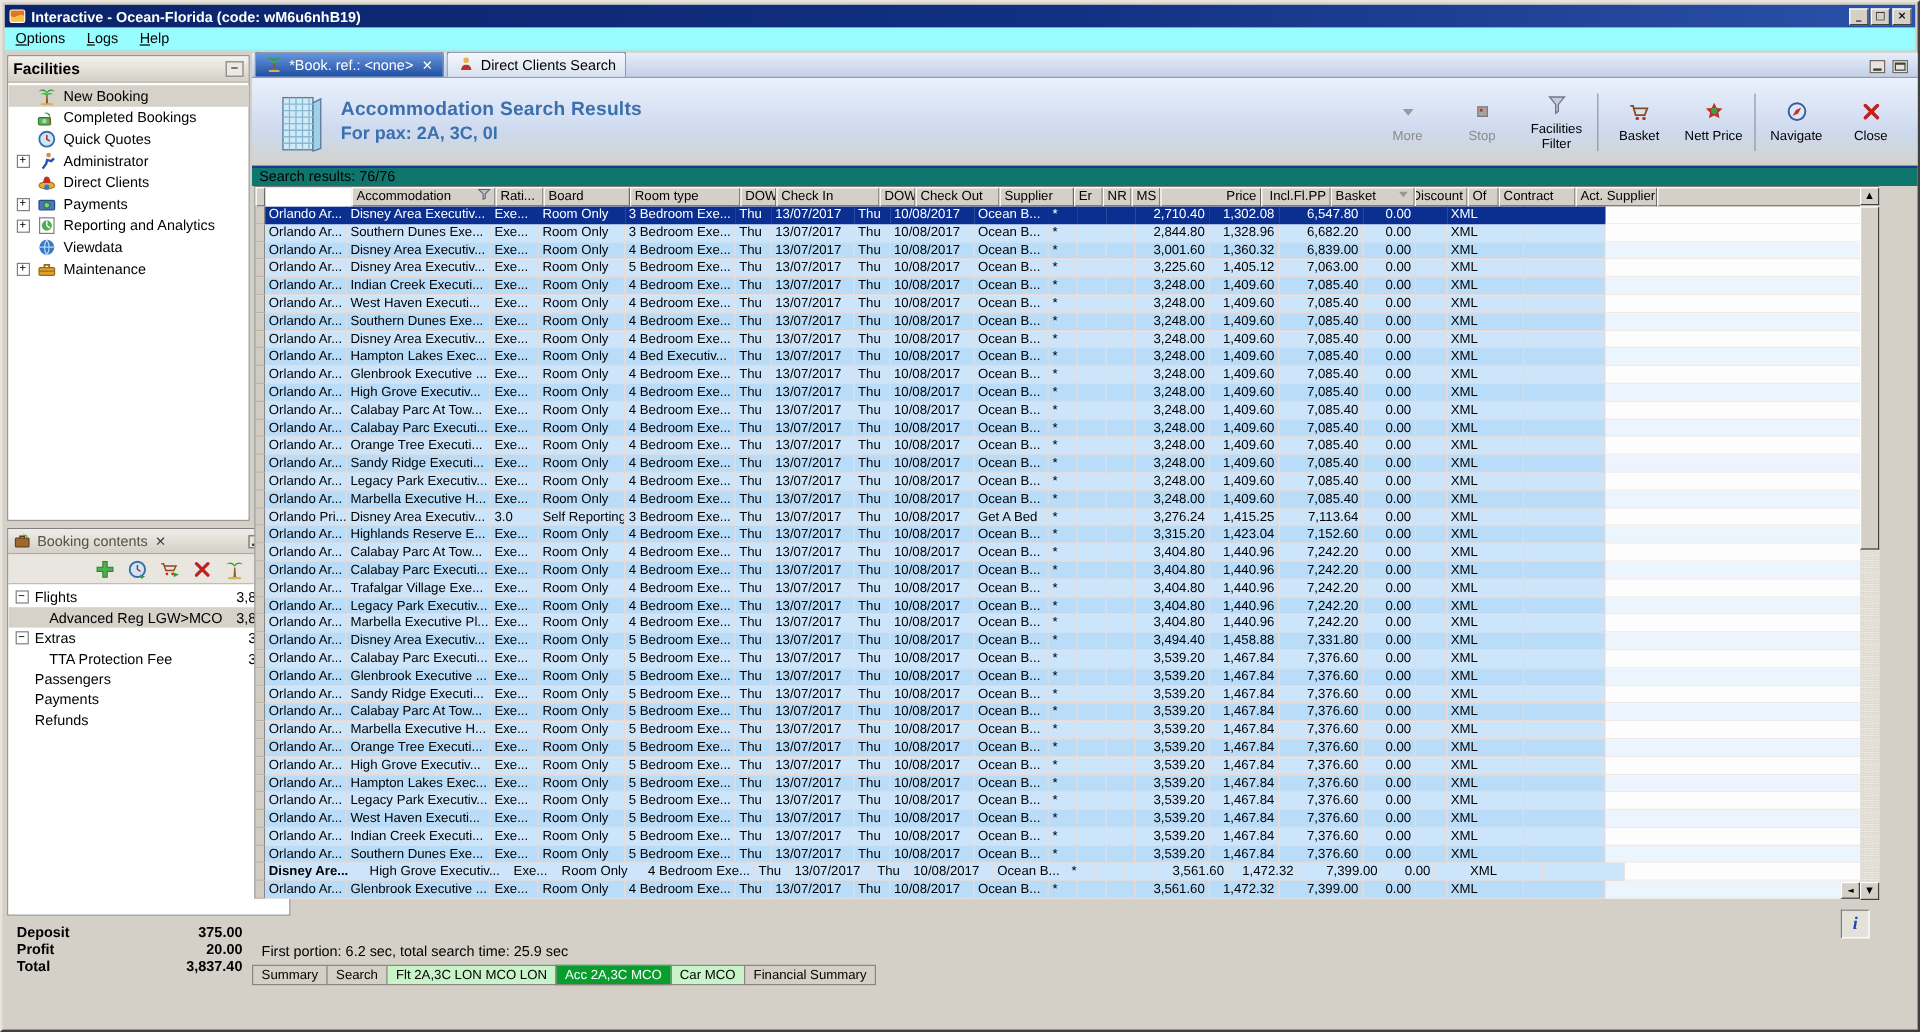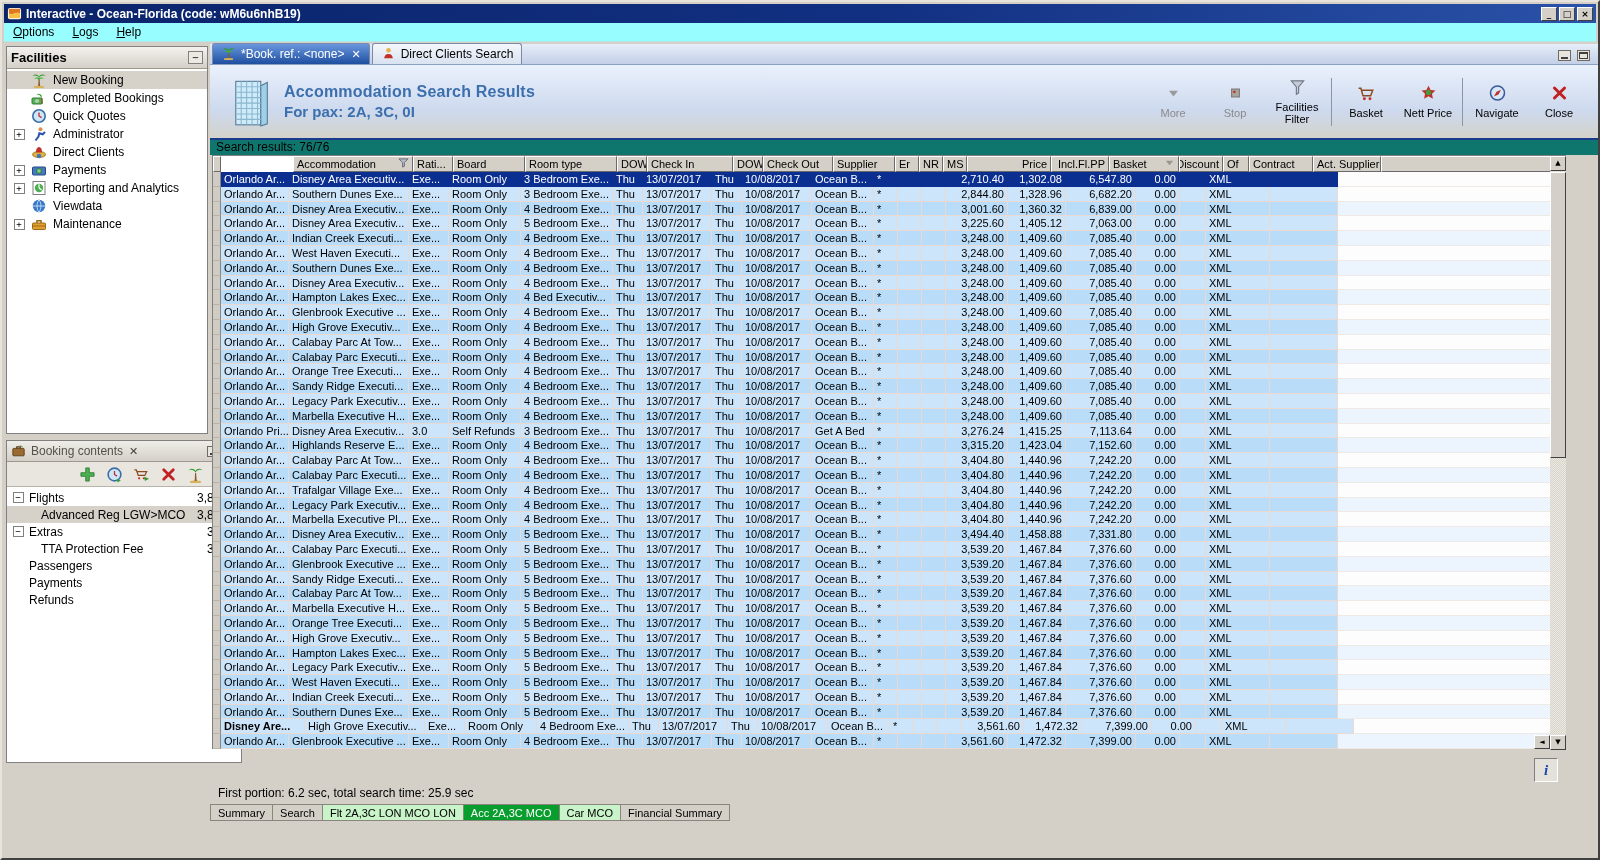--- a/index.html
+++ b/index.html
@@ -351,20 +351,34 @@
           <span class="bk-val">0.00</span>
         </div>
         <div class="bk-row lvl0">
           <span class="bk-exp"></span>
           <span class="bk-label">Refunds</span>
           <span class="bk-val">0.00</span>
         </div>
       </div>
   </div>
 
+  <div class="totals">
+    <div class="tot-row">
+        <span>Deposit</span>
+        <span>375.00</span>
+      </div>
+    <div class="tot-row">
+        <span>Profit</span>
+        <span>20.00</span>
+      </div>
+    <div class="tot-row">
+        <span>Total</span>
+        <span>3,837.40</span>
+      </div>
+  </div>
 
   <div class="main">
     <div class="tabstrip" id="tabstrip">
         <div class="tab active">
           <span><svg viewBox="0 0 16 16">
               <path d="M2.5 14.5c2-1 9-1 11 0l-.8 1.4H3.3z" fill="#d8b25a"></path>
               <path d="M7.6 6.5 7.2 14h1.9L8.6 6.5z" fill="#8a5a28"></path>
               <path d="M8 6C6.5 3.5 3.5 3 1.5 4.2 3 1.8 6.8 2 8 4.8 9.2 2 13 1.8 14.5 4.2 12.5 3 9.5 3.5 8 6z" fill="#2f9e2f"></path>
               <path d="M8 6C6 5 3.8 5.4 2.6 7 4.4 6.2 6.5 6.6 8 8c1.5-1.4 3.6-1.8 5.4-1C12.2 5.4 10 5 8 6z" fill="#3cb43c"></path>
             </svg></span>
@@ -929,21 +943,21 @@
             <div class="gc" style="width: 26px;"></div>
             <div class="gc" style="width: 64px;">XML</div>
             <div class="gc" style="width: 68px;"></div>
             <div class="fill"></div>
           </div>
           <div class="grow odd">
             <div class="gut"></div>
             <div class="gc" style="width: 68px;">Orlando Pri...</div>
             <div class="gc" style="width: 120px;">Disney Area Executiv...</div>
             <div class="gc" style="width: 40px;">3.0</div>
-            <div class="gc" style="width: 72px;">Self Refunds</div>
+            <div class="gc" style="width: 72px;">Self Reporting</div>
             <div class="gc" style="width: 92px;">3 Bedroom Exe...</div>
             <div class="gc" style="width: 30px;">Thu</div>
             <div class="gc" style="width: 69px;">13/07/2017</div>
             <div class="gc" style="width: 30px;">Thu</div>
             <div class="gc" style="width: 70px;">10/08/2017</div>
             <div class="gc" style="width: 62px;">Get A Bed</div>
             <div class="gc" style="width: 24px;">*</div>
             <div class="gc" style="width: 24px;"></div>
             <div class="gc" style="width: 24px;"></div>
             <div class="gc r" style="width: 62px;">3,276.24</div>

